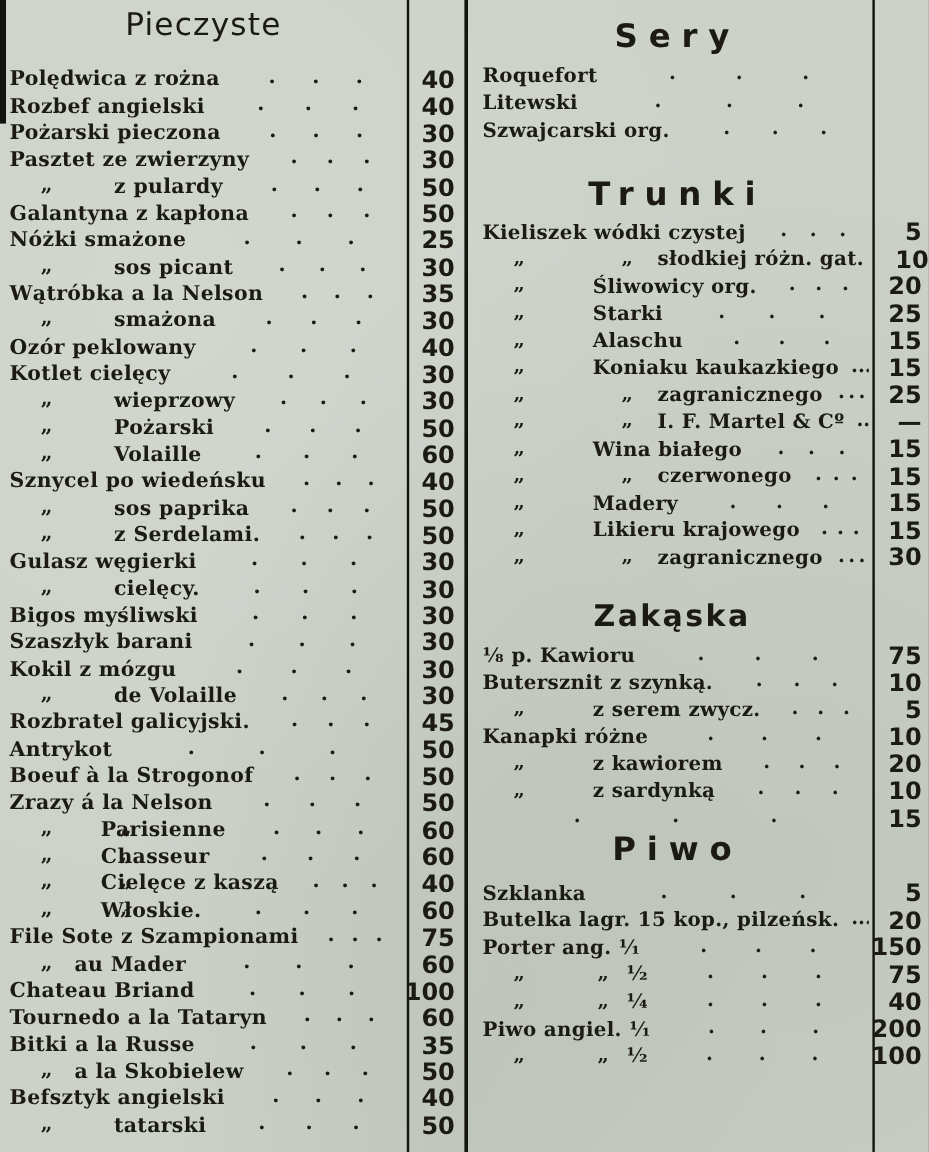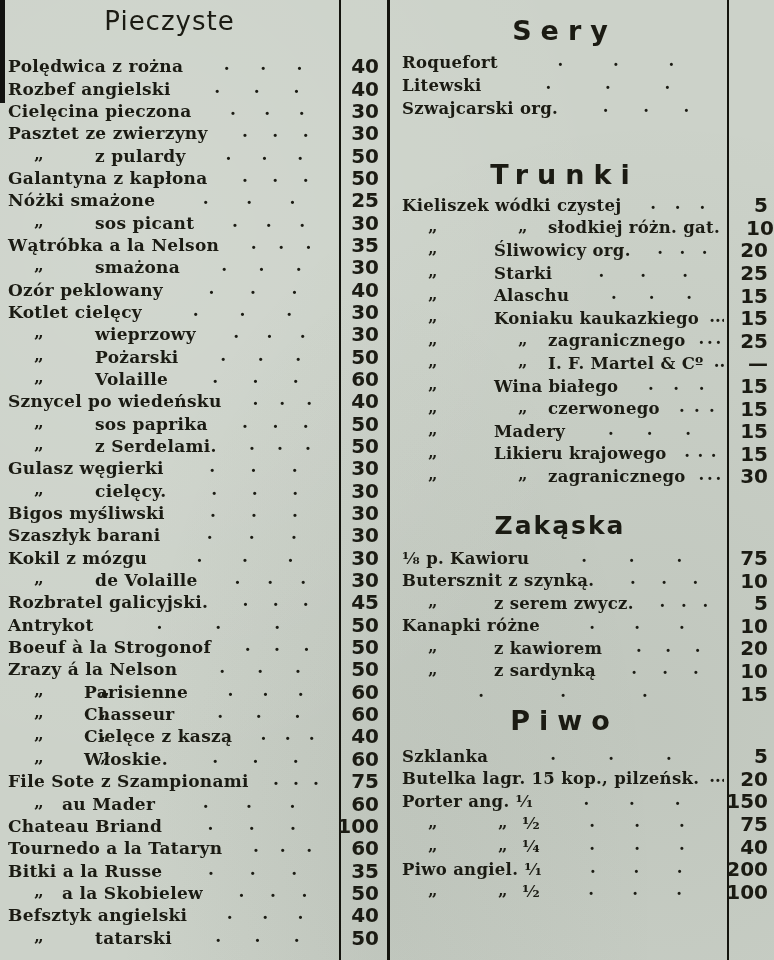--- a/index.html
+++ b/index.html
@@ -56,21 +56,21 @@
   .col-left  .price{flex:0 0 40px;text-align:right;padding-right:8px;}
   .col-right .price{flex:0 0 38px;text-align:right;padding-right:6px;}
 
   .rh{width:336px;height:32px;display:flex;align-items:center;justify-content:center;
       font-family:"DejaVu Sans", sans-serif;font-weight:bold;font-size:24px;}
   .rh.spaced{letter-spacing:9px;font-size:27px;padding-left:9px;box-sizing:border-box;}
   .rh.tight{letter-spacing:2px;font-size:25px;}
 
   .sec-sery{margin-top:0;}
   .sec-sery    .rows{margin-top:5px;}
-  .sec-trunki{margin-top:38px;}
+  .sec-trunki{margin-top:26px;}
   .sec-trunki  .rows{margin-top:4px;}
   .sec-zakaska{margin-top:22px;}
   .sec-zakaska .rows{margin-top:5px;}
   .sec-piwo{}
   .sec-piwo    .rows{margin-top:8px;}
 </style>
 </head>
 <body>
 
 <div class="page">
@@ -94,21 +94,21 @@
         <div class="row lv0">
           <span class="nm">Rozbef angielski</span>
           <span class="lead">
             <i>.</i>
             <i>.</i>
             <i>.</i>
           </span>
           <span class="price">40</span>
         </div>
         <div class="row lv0">
-          <span class="nm">Cielęcina pieczona</span>
+          <span class="nm">Pożarski pieczona</span>
           <span class="lead">
             <i>.</i>
             <i>.</i>
             <i>.</i>
           </span>
           <span class="price">30</span>
         </div>
         <div class="row lv0">
           <span class="nm">Pasztet ze zwierzyny</span>
           <span class="lead">

